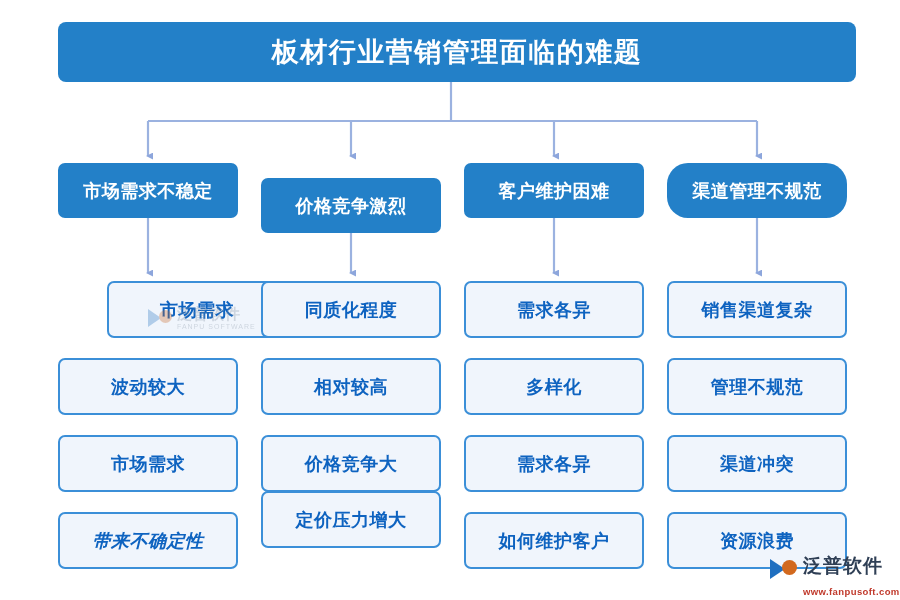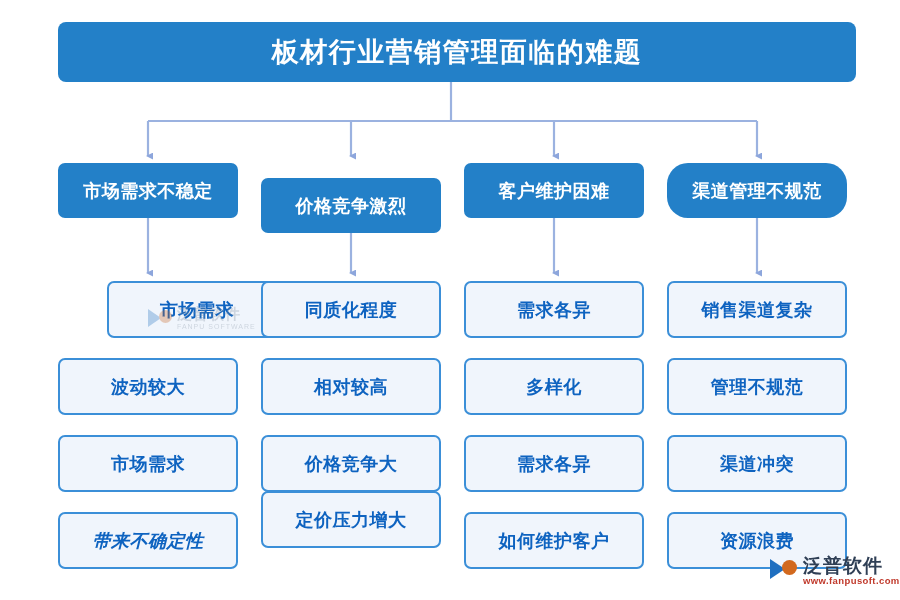--- a/index.html
+++ b/index.html
@@ -194,21 +194,21 @@
     font-size: 19px;
     font-weight: bold;
     color: #2f3f55;
     letter-spacing: 1px;
   }
   .logo .logo-en {
     font-size: 9.5px;
     font-weight: bold;
     color: #C0392B;
     letter-spacing: 0.4px;
-    margin-top: 1px;
+    margin-top: 12px;
   }
 </style>
 </head>
 <body>
 
 <div id="canvas">
 
   <svg id="connectors" viewBox="0 0 900 600" width="900" height="600">
     <defs>
       <marker id="arrow" markerWidth="8" markerHeight="8" refX="3.4" refY="5" orient="auto" markerUnits="userSpaceOnUse">

